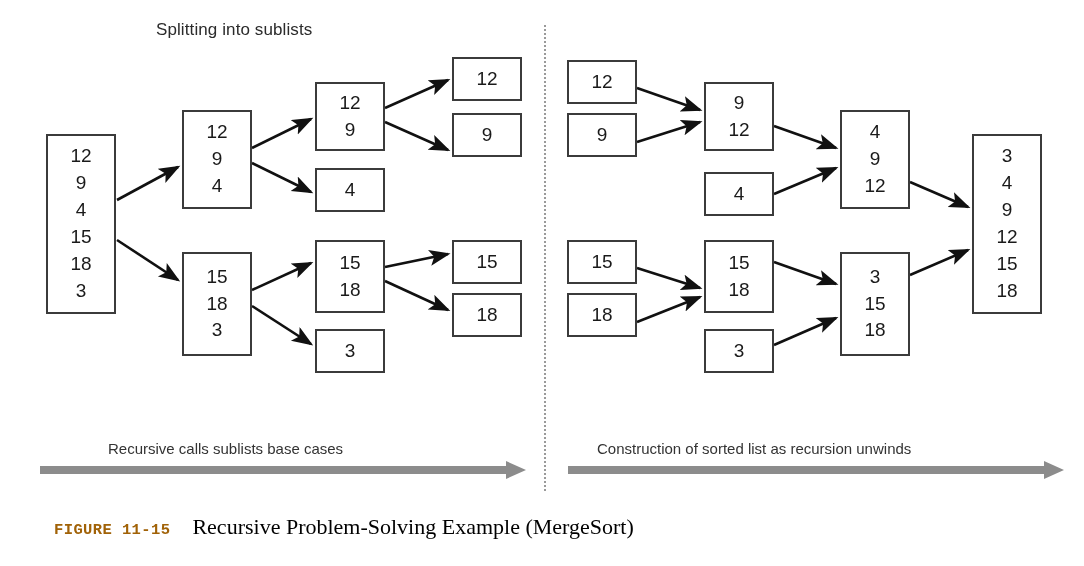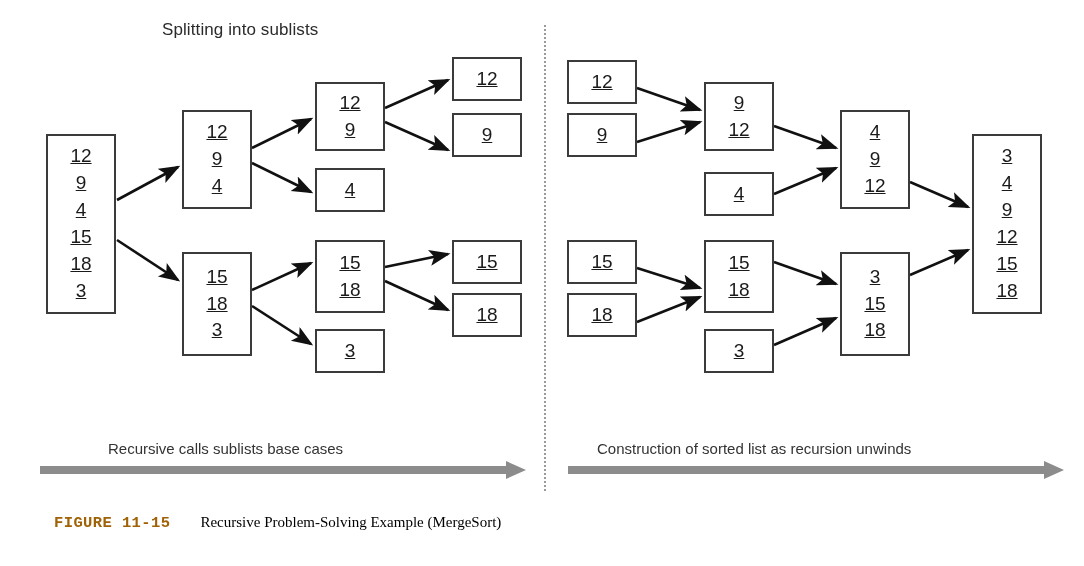--- a/index.html
+++ b/index.html
@@ -24,21 +24,21 @@
   }
   
   .section-heading {
     position: absolute;
     font-family: "Liberation Sans", sans-serif;
     font-size: 17px;
     color: #2b2b2b;
     white-space: nowrap;
     letter-spacing: 0.1px;
   }
-  #heading-split { left: 162px; top: 20px; }
+  #heading-split { left: 156px; top: 20px; }
   #heading-merge { left: 685px; top: 20px; }
 
   
   #divider {
     position: absolute;
     left: 544px;
     top: 25px;
     width: 2px;
     height: 468px;
     background-image: linear-gradient(to bottom, #9a9a9a 0px, #9a9a9a 2px, transparent 2px, transparent 4px);
@@ -56,21 +56,20 @@
     justify-content: center;
     font-family: "Liberation Sans", sans-serif;
     font-size: 19px;
     color: #1a1a1a;
     line-height: 1.42;
     z-index: 3;
   }
   .list-box .cell {
     display: block;
     text-align: right;
-    text-decoration: underline;
   }
 
   
   #arrow-layer {
     position: absolute;
     left: 0; top: 0;
     width: 1084px;
     height: 566px;
     z-index: 2;
   }
@@ -100,23 +99,23 @@
   #caption-label {
     font-family: Liberation Mono, monospace;
     font-weight: bold;
     font-size: 15.5px;
     letter-spacing: 0.4px;
     color: #a16207;
     margin-left: 32px;
   }
   #caption-text {
     font-family: "Liberation Serif", serif;
-    font-size: 15px;
+    font-size: 22px;
     color: #000000;
-    margin-left: 30px;
+    margin-left: 22px;
   }
 </style>
 </head>
 <body>
 
 <div id="figure-root">
 
   <div class="section-heading" id="heading-split">Splitting into sublists</div>
 
   <div id="divider"></div>

